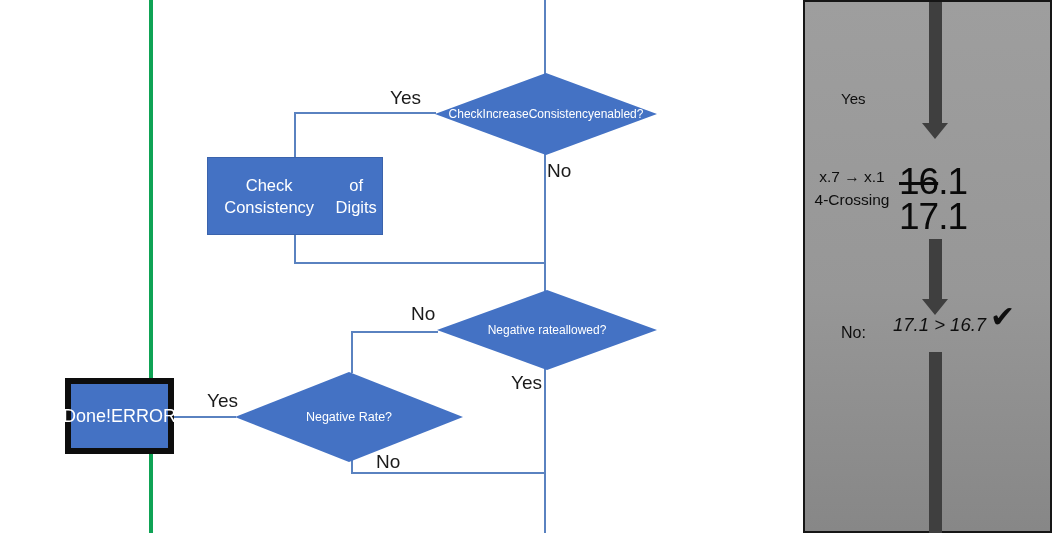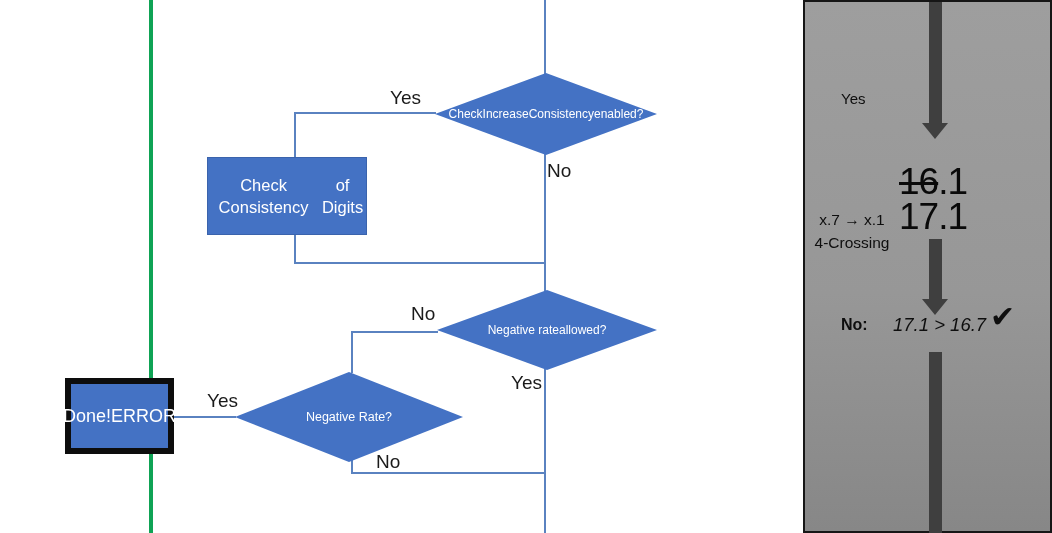--- a/index.html
+++ b/index.html
@@ -21,21 +21,21 @@
   .conn { position: absolute; background: #5a82c0; z-index: 0; }
 
   .shape { position: absolute; z-index: 2; display: flex; flex-direction: row;
            align-items: center; justify-content: center; text-align: center;
            color: #ffffff; }
   .diamond { background: #4472c4;
              clip-path: polygon(50% 0, 100% 50%, 50% 100%, 0 50%); }
   .d1 { left: 435px; top: 73px;  width: 222px; height: 82px; font-size: 12px; line-height: 18px; }
   .d2 { left: 437px; top: 290px; width: 220px; height: 80px; font-size: 12px; line-height: 18px; }
   .d3 { left: 235px; top: 372px; width: 228px; height: 90px; font-size: 12.5px; }
-  .process { left: 207px; top: 157px; width: 160px; height: 78px;
+  .process { left: 207px; top: 157px; width: 176px; height: 78px;
              background: #4472c4; border: 1px solid #3a63ac;
              font-size: 16.5px; line-height: 22px; }
   .terminal { left: 65px; top: 378px; width: 109px; height: 76px;
               background: #4472c4; border: 6px solid #0d0d0d;
               font-size: 18px; line-height: 27px; z-index: 3; }
 
   .edge-label { position: absolute; z-index: 2; color: #1a1a1a; font-size: 19px; }
   .l-yes1 { left: 390px; top: 87px; }
   .l-no1  { left: 547px; top: 160px; }
   .l-no2  { left: 411px; top: 303px; }
@@ -56,25 +56,25 @@
                  border-right: 13px solid transparent;
                  border-top: 16px solid #3f3f3f; }
   .shaft1 { left: 124px; top: 0;     height: 121px; }
   .head1  { left: 117px; top: 121px; }
   .shaft2 { left: 124px; top: 237px; height: 60px; }
   .head2  { left: 117px; top: 297px; }
   .shaft3 { left: 124px; top: 350px; height: 181px; }
 
   .p-yes  { left: 36px; top: 88px; font-size: 15px; }
   .rule   { left: 1px; top: 163px; width: 92px; text-align: center;
-            font-size: 15.5px; line-height: 23px; margin-top: 43px; }
+            font-size: 15.5px; line-height: 23px; }
   .bignum { left: 94px; top: 146px; font-size: 37px; line-height: 35px;
             color: #0a0a0a; letter-spacing: -1px; margin-top: 16px; }
   .struck { text-decoration: line-through; text-decoration-thickness: 3px; }
-  .p-no   { left: 36px; top: 314px; font-size: 16px; font-weight: bold; }
+  .p-no   { left: 36px; top: 322px; font-size: 16px; }
   .p-cmp  { left: 88px; top: 312px; font-size: 18.5px; font-style: italic; }
   .p-check{ left: 185px; top: 297px; font-size: 30px; font-weight: 700; }
 </style>
 </head>
 <body>
 
 <div class="stage">
 
   <div class="green-line"></div>
 

